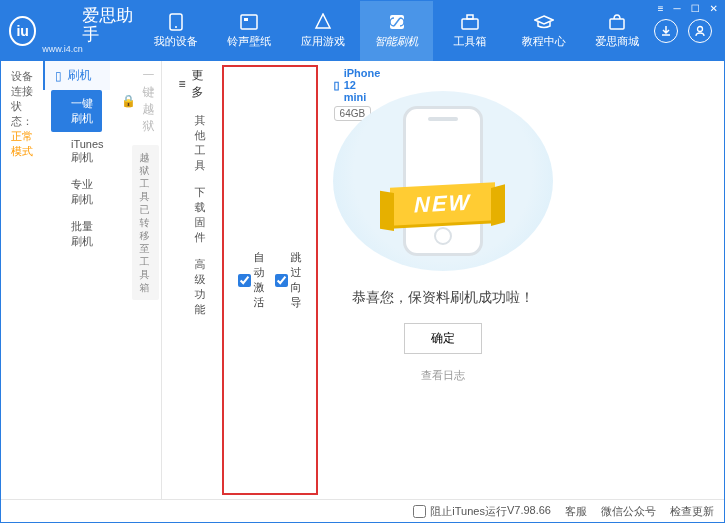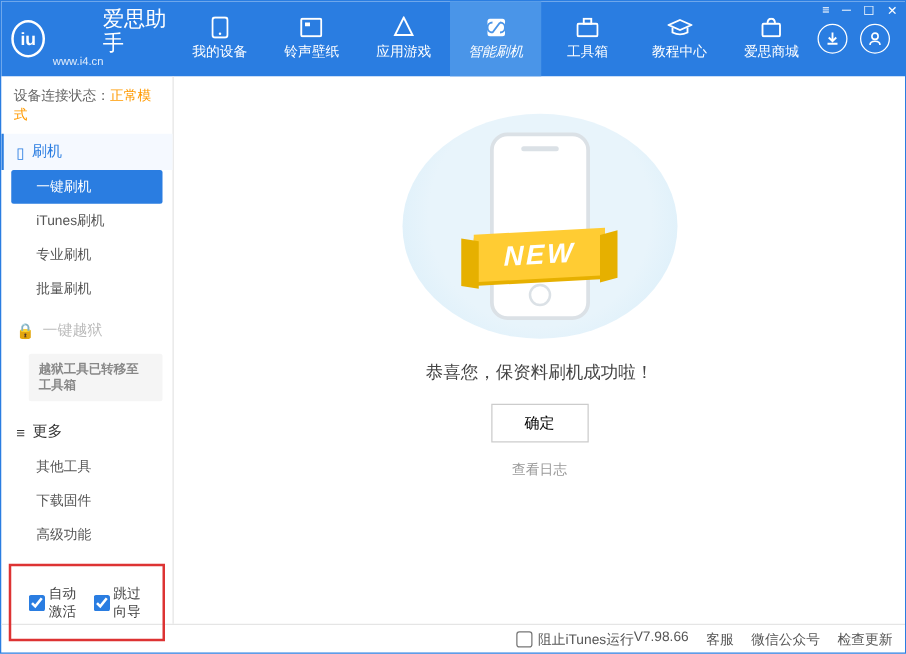--- a/index.html
+++ b/index.html
@@ -13,29 +13,29 @@
 .nav { display: flex; flex: 1; height: 100%; }
 .nav-item { flex: 1; display: flex; flex-direction: column; align-items: center; justify-content: center; gap: 3px; cursor: pointer; font-size: 11px; position: relative; }
 .nav-item.active { background: #4a95e8; font-style: italic; }
 .nav-icon { width: 20px; height: 18px; display: flex; align-items: center; justify-content: center; }
 .nav-icon svg { fill: #fff; }
 .header-right { display: flex; align-items: center; gap: 10px; padding-right: 4px; }
 .header-right .circle-btn { width: 24px; height: 24px; border: 1.5px solid #fff; border-radius: 50%; display: flex; align-items: center; justify-content: center; cursor: pointer; }
 .win-controls { position: absolute; top: 2px; right: 4px; display: flex; gap: 6px; font-size: 10px; }
 .win-controls span { cursor: pointer; padding: 0 2px; }
 .body { display: flex; height: 438px; }
-.sidebar { width: 138px; border-right: 1px solid #e5e5e5; display: flex; flex-direction: column; position: relative; }
+.sidebar { width: 161px; border-right: 1px solid #e5e5e5; display: flex; position: relative; }
 .conn-status { padding: 8px 10px; font-size: 11px; color: #666; }
 .conn-status .val { color: #ff9a00; }
 .side-section { margin-bottom: 6px; }
 .side-head { display: flex; align-items: center; gap: 6px; padding: 6px 12px; color: #333; font-size: 12px; cursor: pointer; }
 .side-head.active { color: #2a7de1; border-left: 2px solid #2a7de1; background: #f5f9ff; padding-left: 10px; }
 .side-sub { padding: 6px 6px 6px 28px; font-size: 11px; color: #555; cursor: pointer; }
 .side-sub.active { background: #2a7de1; color: #fff; margin: 0 8px; border-radius: 2px; padding-left: 20px; }
-.side-note { background: #f5f5f5; color: #888; font-size: 10px; padding: 6px 8px; margin: 4px 8px 4px 22px; border-radius: 2px; line-height: 1.3; font-weight: bold; }
+.side-note { background: #f5f5f5; color: #888; font-size: 10px; padding: 6px 8px; margin: 4px 8px 4px 22px; border-radius: 2px; line-height: 1.3; }
 .side-lock { color: #bbb; }
 .checkboxes { border: 2px solid #d33; margin: 4px 6px; padding: 14px; display: flex; gap: 10px; font-size: 11px; }
 .checkboxes label { display: flex; align-items: center; gap: 3px; color: #444; }
 .checkboxes input { accent-color: #2a7de1; }
 .device-info { padding: 6px 10px; font-size: 11px; }
 .device-info .name { color: #2a7de1; font-weight: bold; display: flex; align-items: center; gap: 4px; }
 .device-info .badge { display: inline-block; border: 1px solid #ccc; border-radius: 3px; padding: 1px 5px; font-size: 10px; color: #666; margin-top: 3px; }
 .main { flex: 1; display: flex; flex-direction: column; align-items: center; justify-content: flex-start; padding-top: 30px; position: relative; }
 .illustration { width: 220px; height: 180px; position: relative; border-radius: 50%; background: radial-gradient(circle at 50% 45%, #e8f4fb 60%, #d4ecf9 100%); display: flex; align-items: center; justify-content: center; }
 .phone { width: 80px; height: 150px; background: #fff; border: 3px solid #dbe1e6; border-radius: 14px; position: relative; z-index: 1; }

